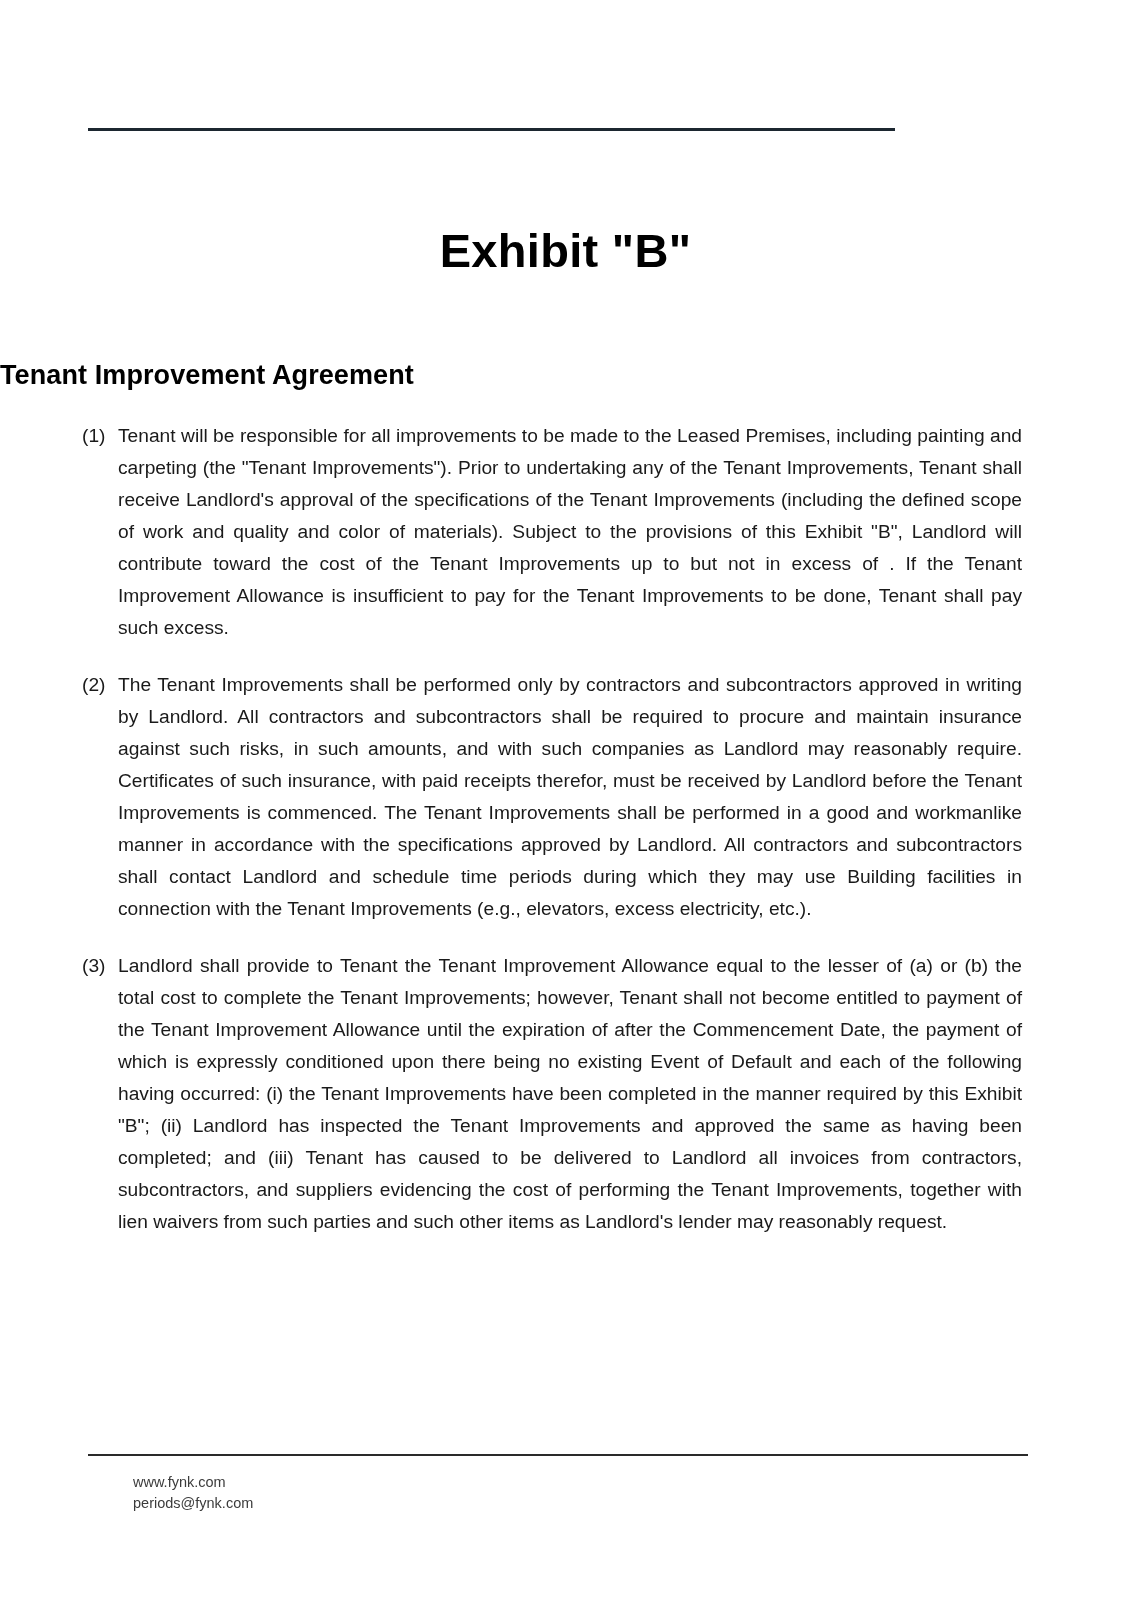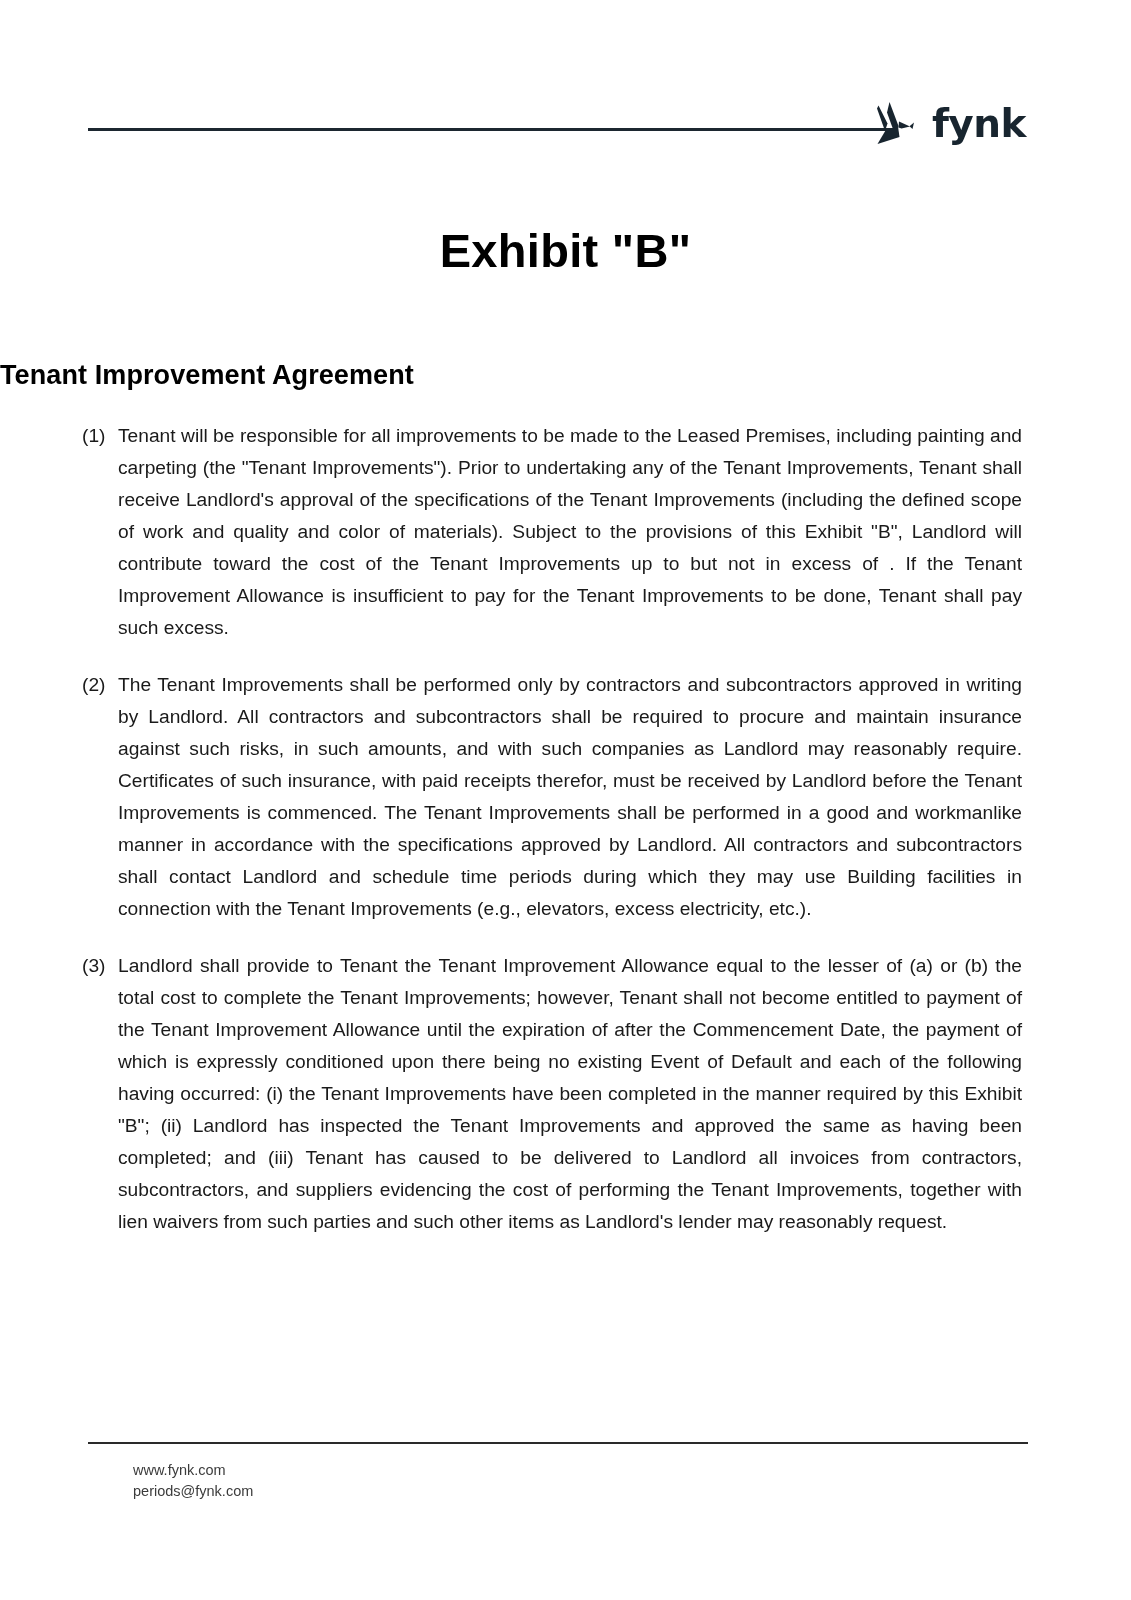--- a/index.html
+++ b/index.html
@@ -113,21 +113,21 @@
     font-size: 19.2px;
     line-height: 32px;
     color: #1a1a1a;
   }
   .clause-text { display: block; }
 
   
   .footer {
     position: absolute;
     left: 0;
-    bottom: 12px;
+    bottom: 0;
     width: 1131px;
     height: 160px;
   }
   .footer-rule {
     position: absolute;
     left: 88px;
     top: 14px;
     width: 940px;
     height: 2px;
     background: #2a2a2a;
@@ -142,34 +142,20 @@
   }
   .footer-lines div { white-space: nowrap; }
 </style>
 </head>
 <body>
 
 <div class="page">
 
   <div class="header">
     <div class="header-rule"></div>
-    <div class="brand">
-      <span class="brand-mark">
-        <svg viewBox="0 0 56 52" width="56" height="52" aria-hidden="true">
-          <g fill="#18252f">
-            <path d="M13.5 9.5 L22.5 27.5 L20.0 35.0 L12.0 12.5 Z"></path>
-            <path d="M24.5 6.0 L33.5 30.0 L31.0 41.5 L22.0 16.5 Z"></path>
-            <path d="M20.5 34.5 L33.0 30.5 L34.5 41.0 L12.5 48.0 Z"></path>
-            <path d="M34.0 25.5 L45.0 30.5 L36.5 32.5 L33.5 31.5 Z"></path>
-            <path d="M44.5 30.2 L49.0 26.5 L47.5 33.0 Z"></path>
-          </g>
-        </svg>
-      </span>
-      <span class="brand-word">fynk</span>
-    </div>
   </div>
 
   <div class="doc-title">Exhibit "B"</div>
   <div class="doc-subtitle">Tenant Improvement Agreement</div>
 
   <div class="body-block">
 
     <div class="clause">
       <span class="clause-num">(1)</span>
       <span class="clause-text">Tenant will be responsible for all improvements to be made to the Leased Premises, including painting and carpeting (the "Tenant Improvements"). Prior to undertaking any of the Tenant Improvements, Tenant shall receive Landlord's approval of the specifications of the Tenant Improvements (including the defined scope of work and quality and color of materials). Subject to the provisions of this Exhibit "B", Landlord will contribute toward the cost of the Tenant Improvements up to but not in excess of . If the Tenant Improvement Allowance is insufficient to pay for the Tenant Improvements to be done, Tenant shall pay such excess.</span>

